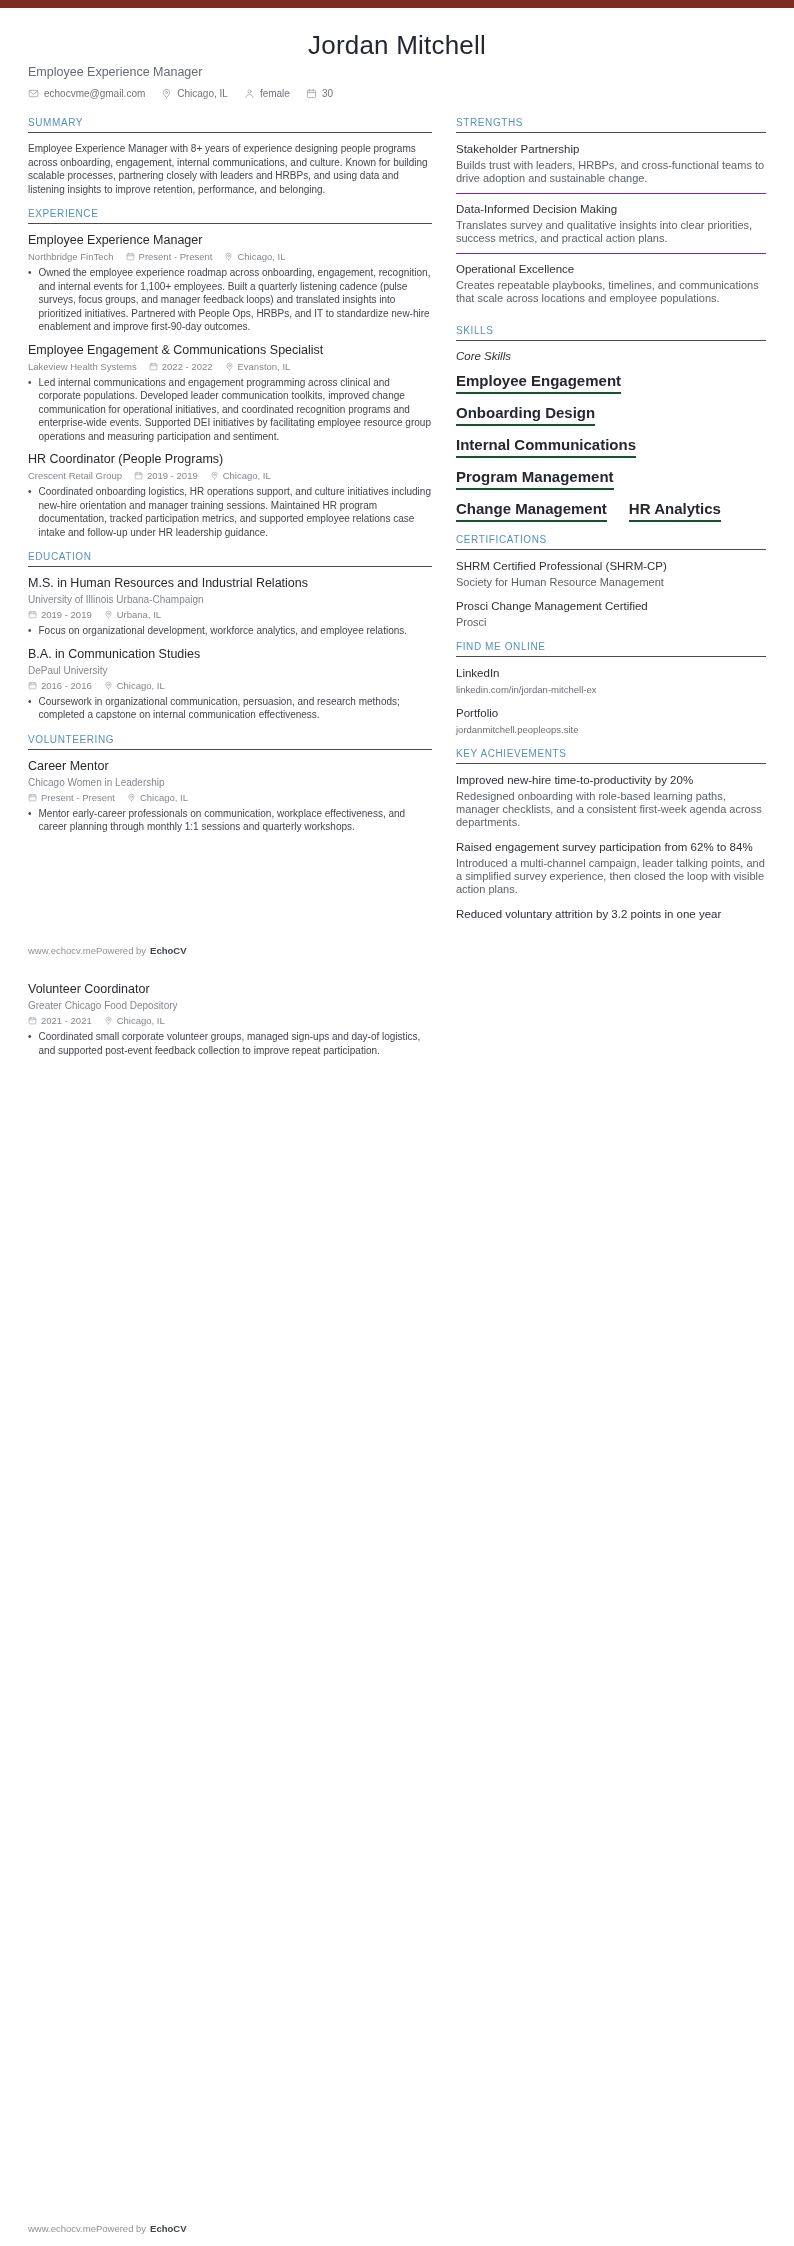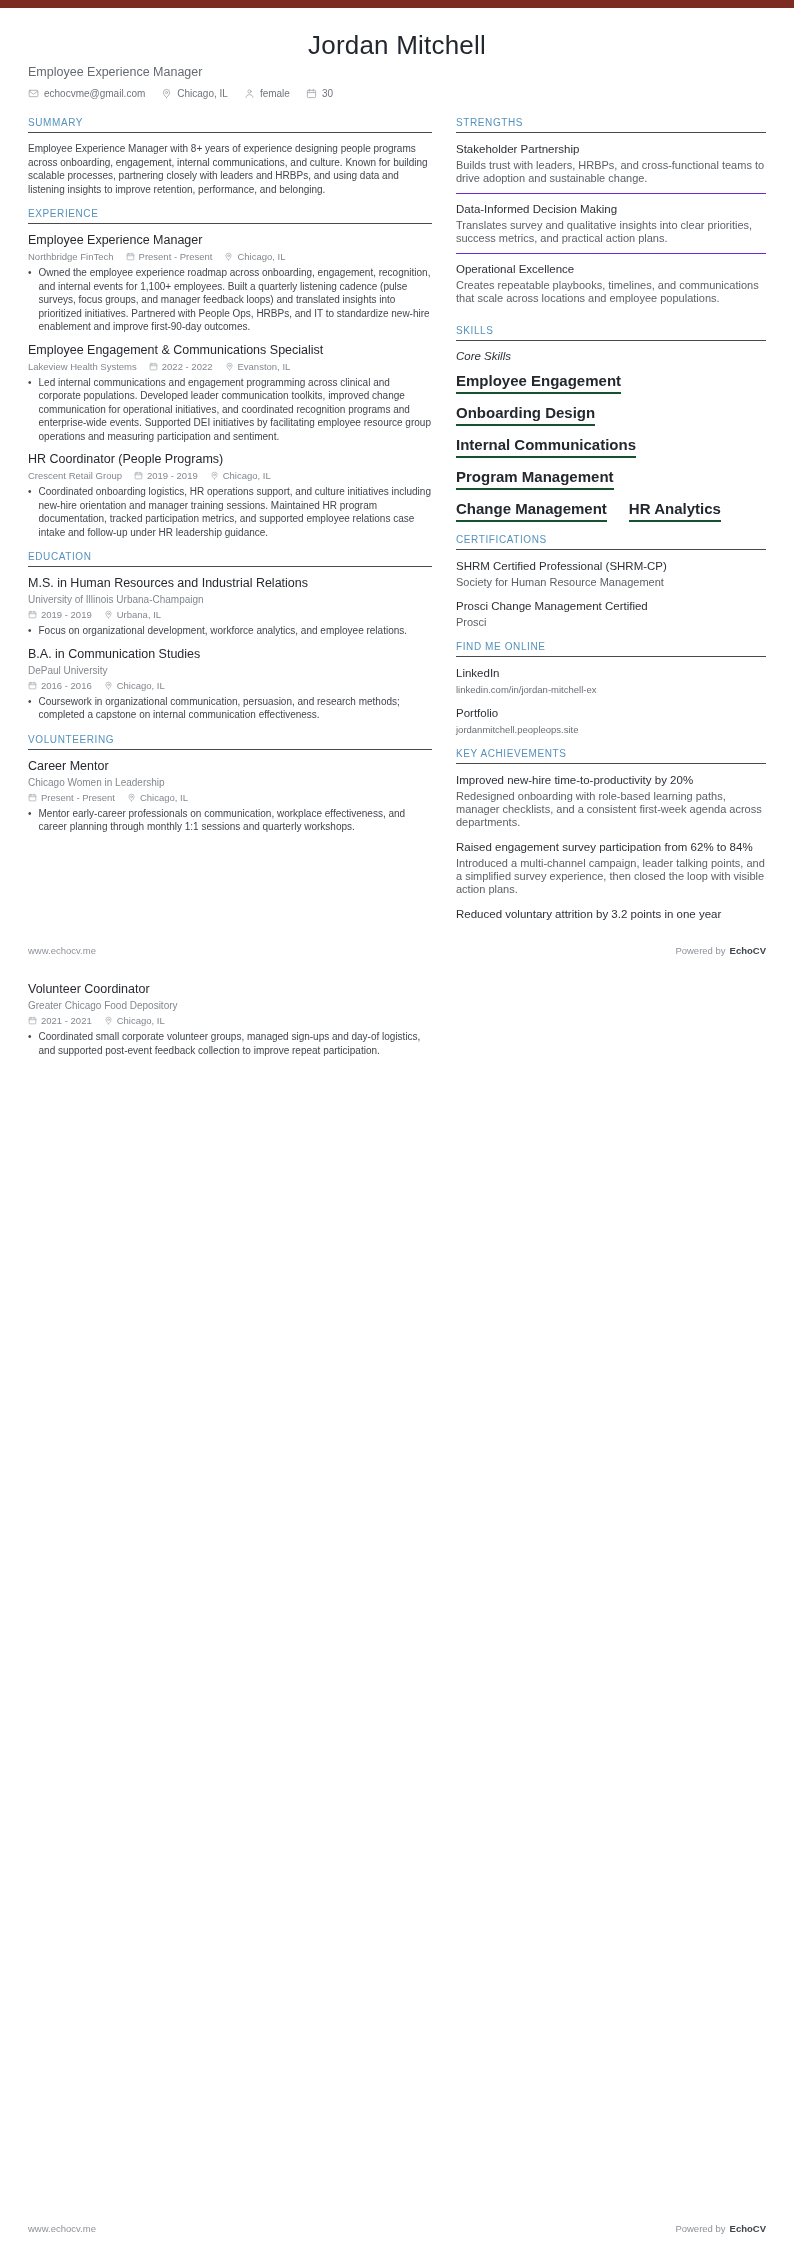--- a/index.html
+++ b/index.html
@@ -56,21 +56,21 @@
   .cert:last-child { margin-bottom: 0; }
 
   .online-item { margin-bottom: 10px; }
   .online-item:last-child { margin-bottom: 0; }
   .online-url { font-size: 9.5px; color: #6a6f75; line-height: 13px; cursor: pointer; }
 
   .ach { margin-bottom: 11px; }
   .ach:last-child { margin-bottom: 0; }
 
   
-  .footer { display: flex; justify-content: space-between; align-items: center; font-size: 9.5px; color: #8e9298; }
+  .footer { display: flex; justify-content: flex-start; align-items: center; font-size: 9.5px; color: #8e9298; }
   .footer-p1 { margin-top: auto; padding-top: 12px; }
   .footer-abs { position: absolute; left: 28px; right: 28px; bottom: 12px; }
   .footer-site { color: #8e9298; cursor: pointer; }
   .footer-powered { display: inline-flex; gap: 4px; align-items: baseline; }
   .brand { color: #3f444a; font-weight: 700; cursor: pointer; }
 </style>
 </head>
 <body>
 
 <div class="sheet">

